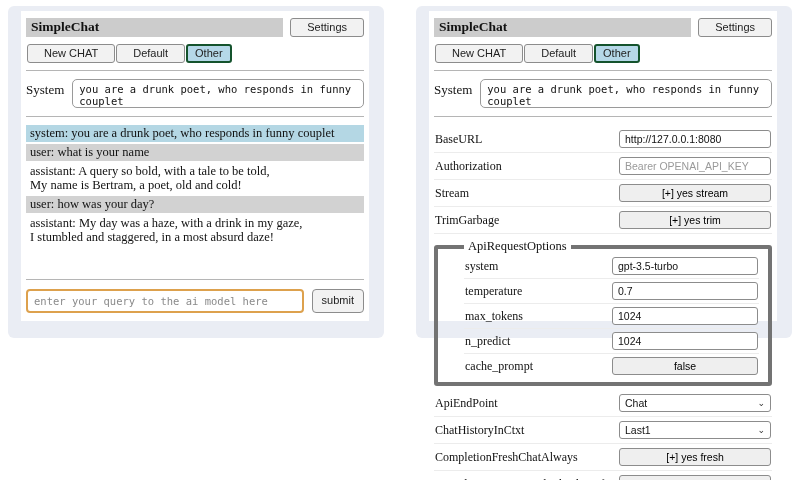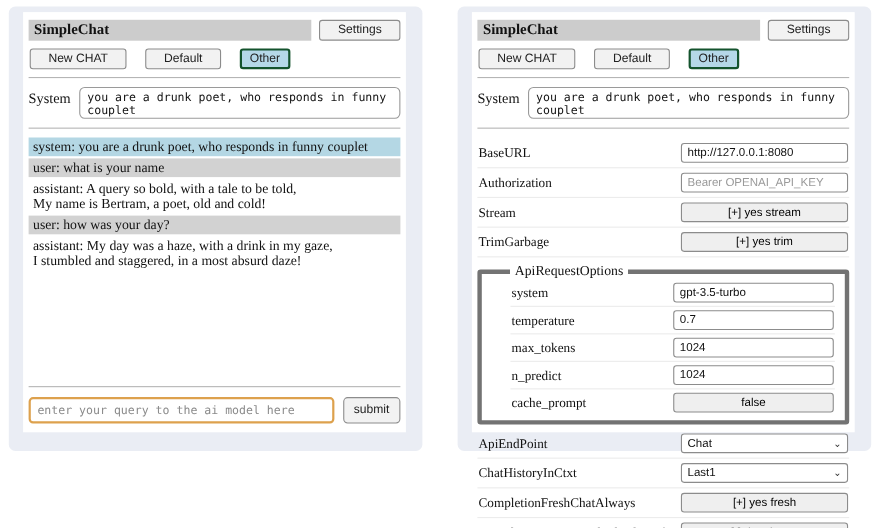--- a/index.html
+++ b/index.html
@@ -7,21 +7,21 @@
   body {
     width: 800px; height: 480px;
     background: #ffffff;
     font-family: "Liberation Serif", serif;
     overflow: hidden;
   }
   .wrap {
     display: flex;
     gap: 32px;
     padding: 6px 8px 0 8px;
-    height: 410px;
+    height: 338px;
   }
   .shot {
     flex: 1;
     background: #eaedf4;
     border-radius: 6px;
     padding: 5px 15px 17px 13px;
     height: 100%;
   }
   .app {
     background: #ffffff;
@@ -47,21 +47,21 @@
     font-family: "Liberation Sans", sans-serif;
     font-size: 11px;
     color: #222;
     background: #f2f2f2;
     border: 1px solid #8c8c8c;
     border-radius: 3px;
     padding: 2px 16px;
     line-height: 1.2;
     cursor: pointer;
   }
-  .chatbar { margin-top: 7px; display: flex; gap: 17px; padding-left: 1px; }
+  .chatbar { margin-top: 7px; display: flex; gap: 1px; padding-left: 1px; }
   .btn.active {
     background: #b5d8e8;
     border: 2px solid #14532d;
     padding: 1px 7px;
   }
   hr {
     border: 0;
     border-top: 1px solid #b5b5b5;
     margin: 7px 0;
     width: 100%;

